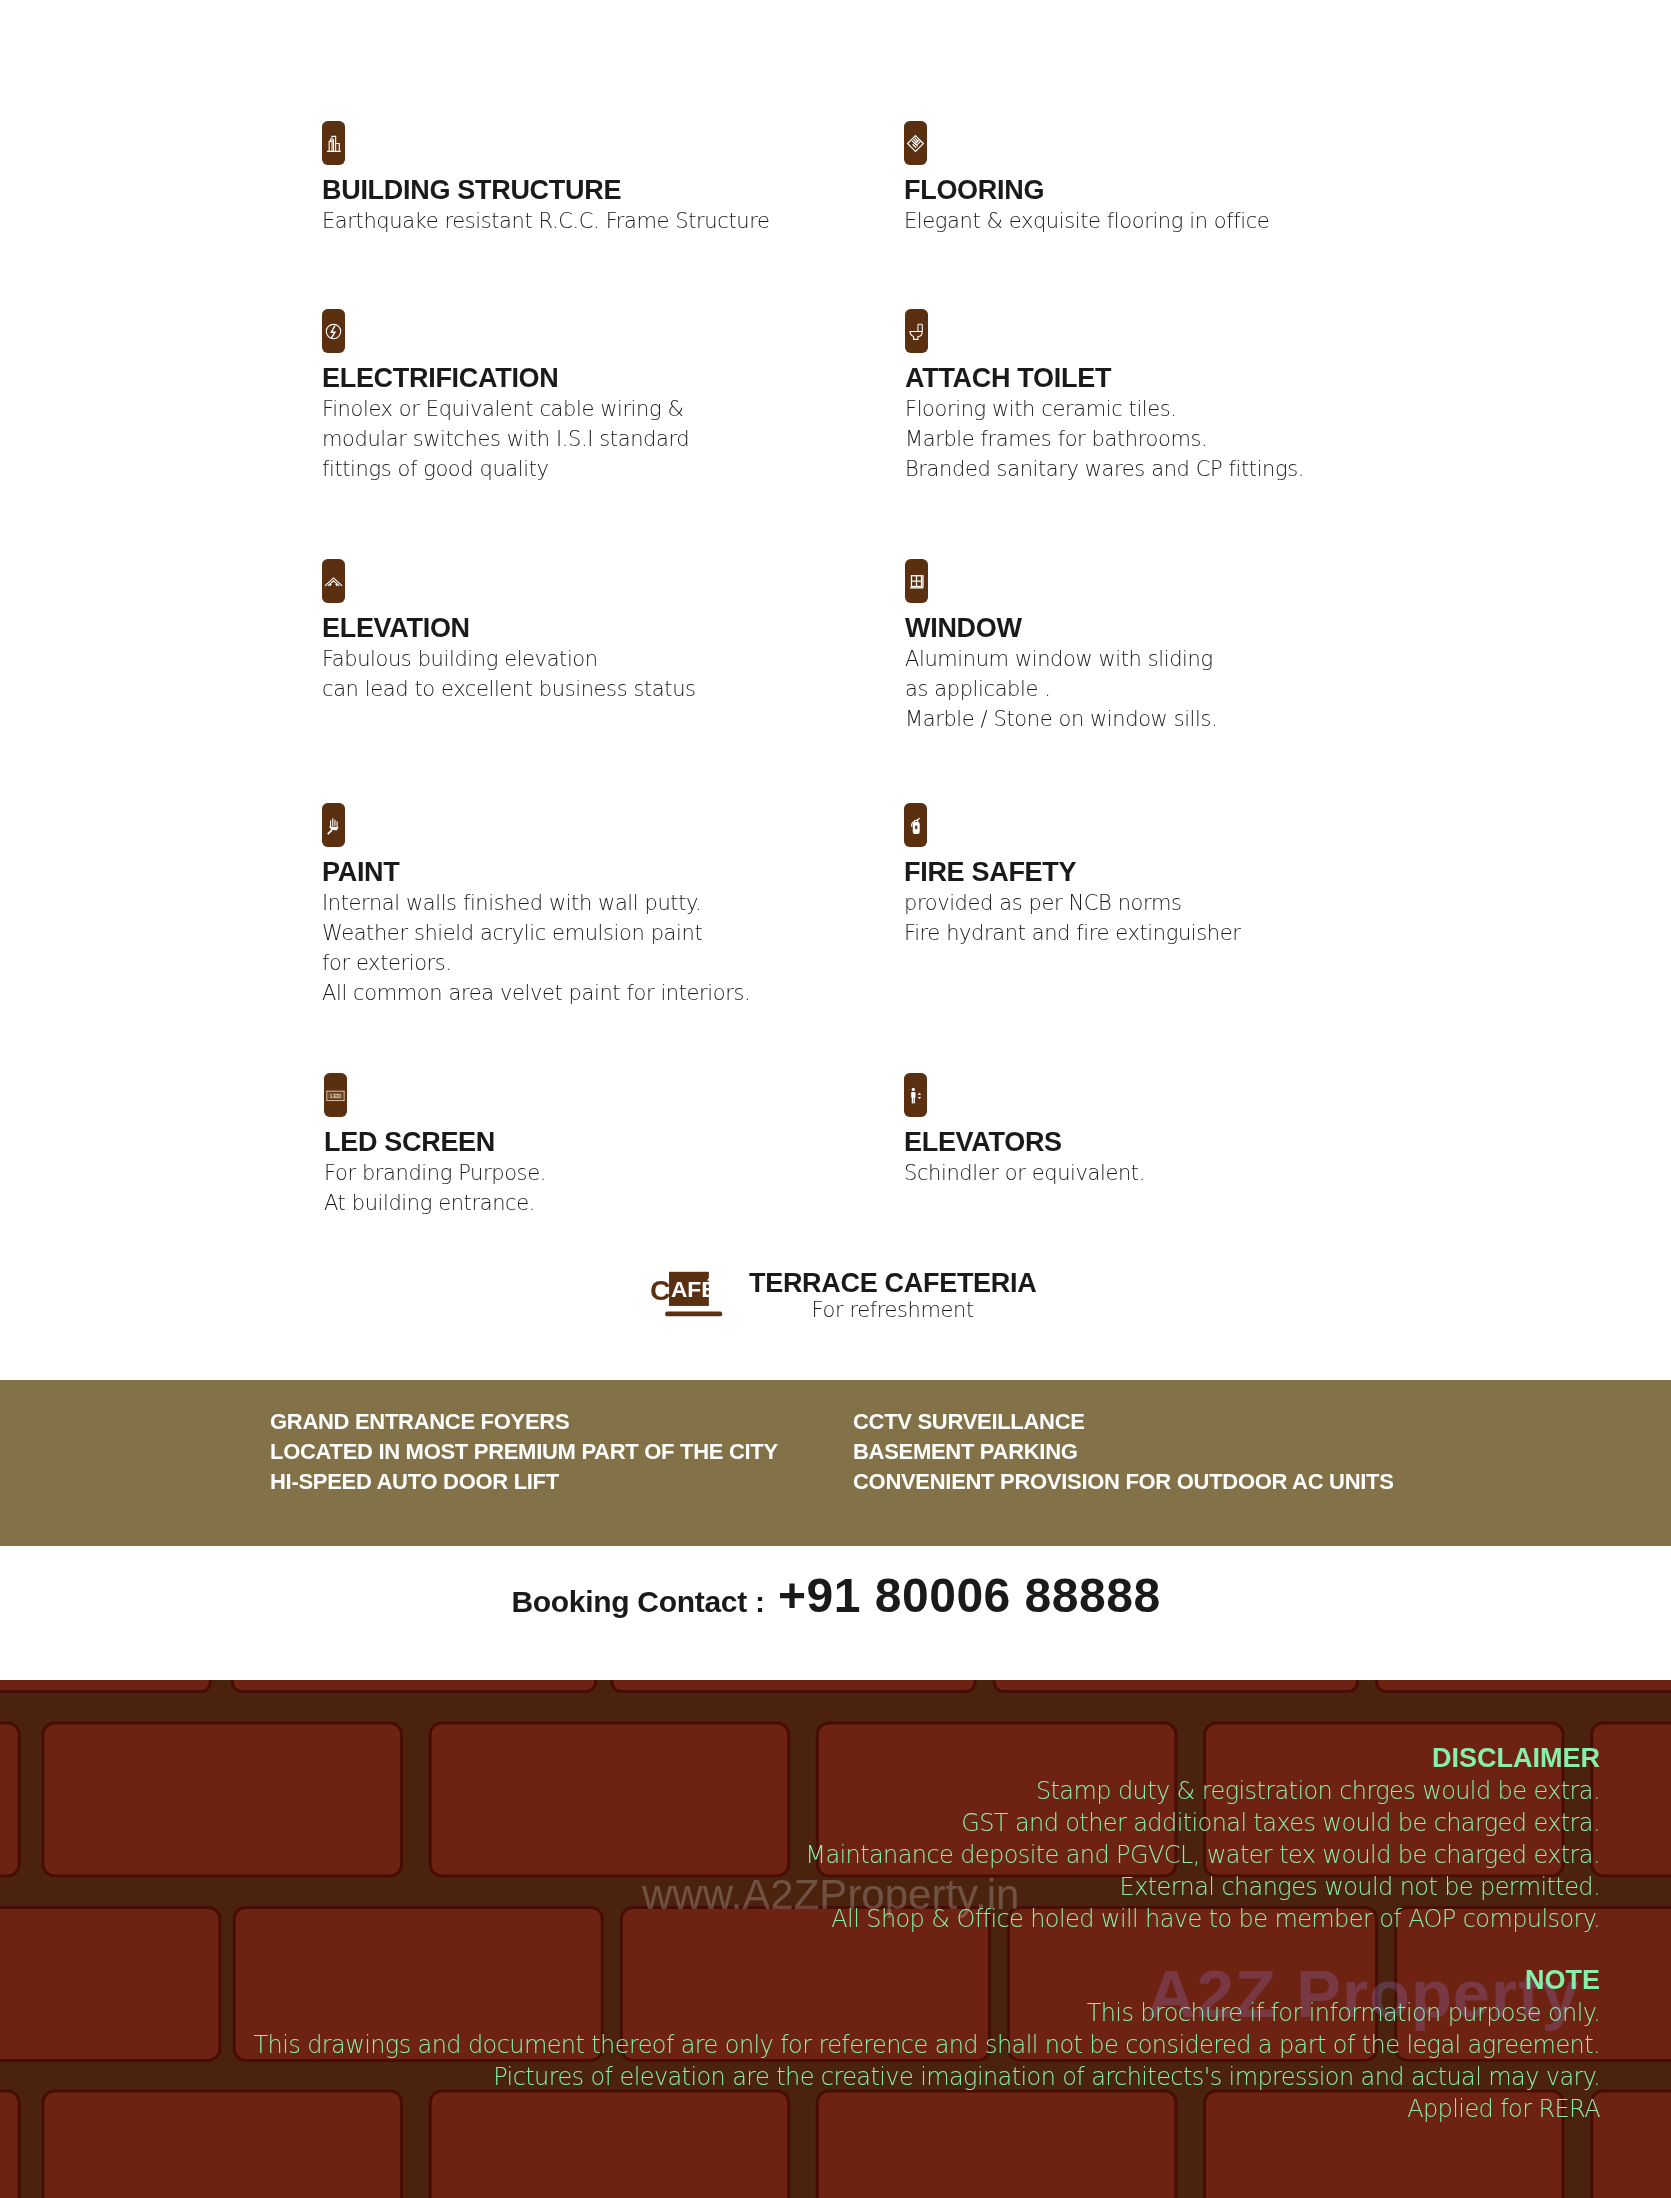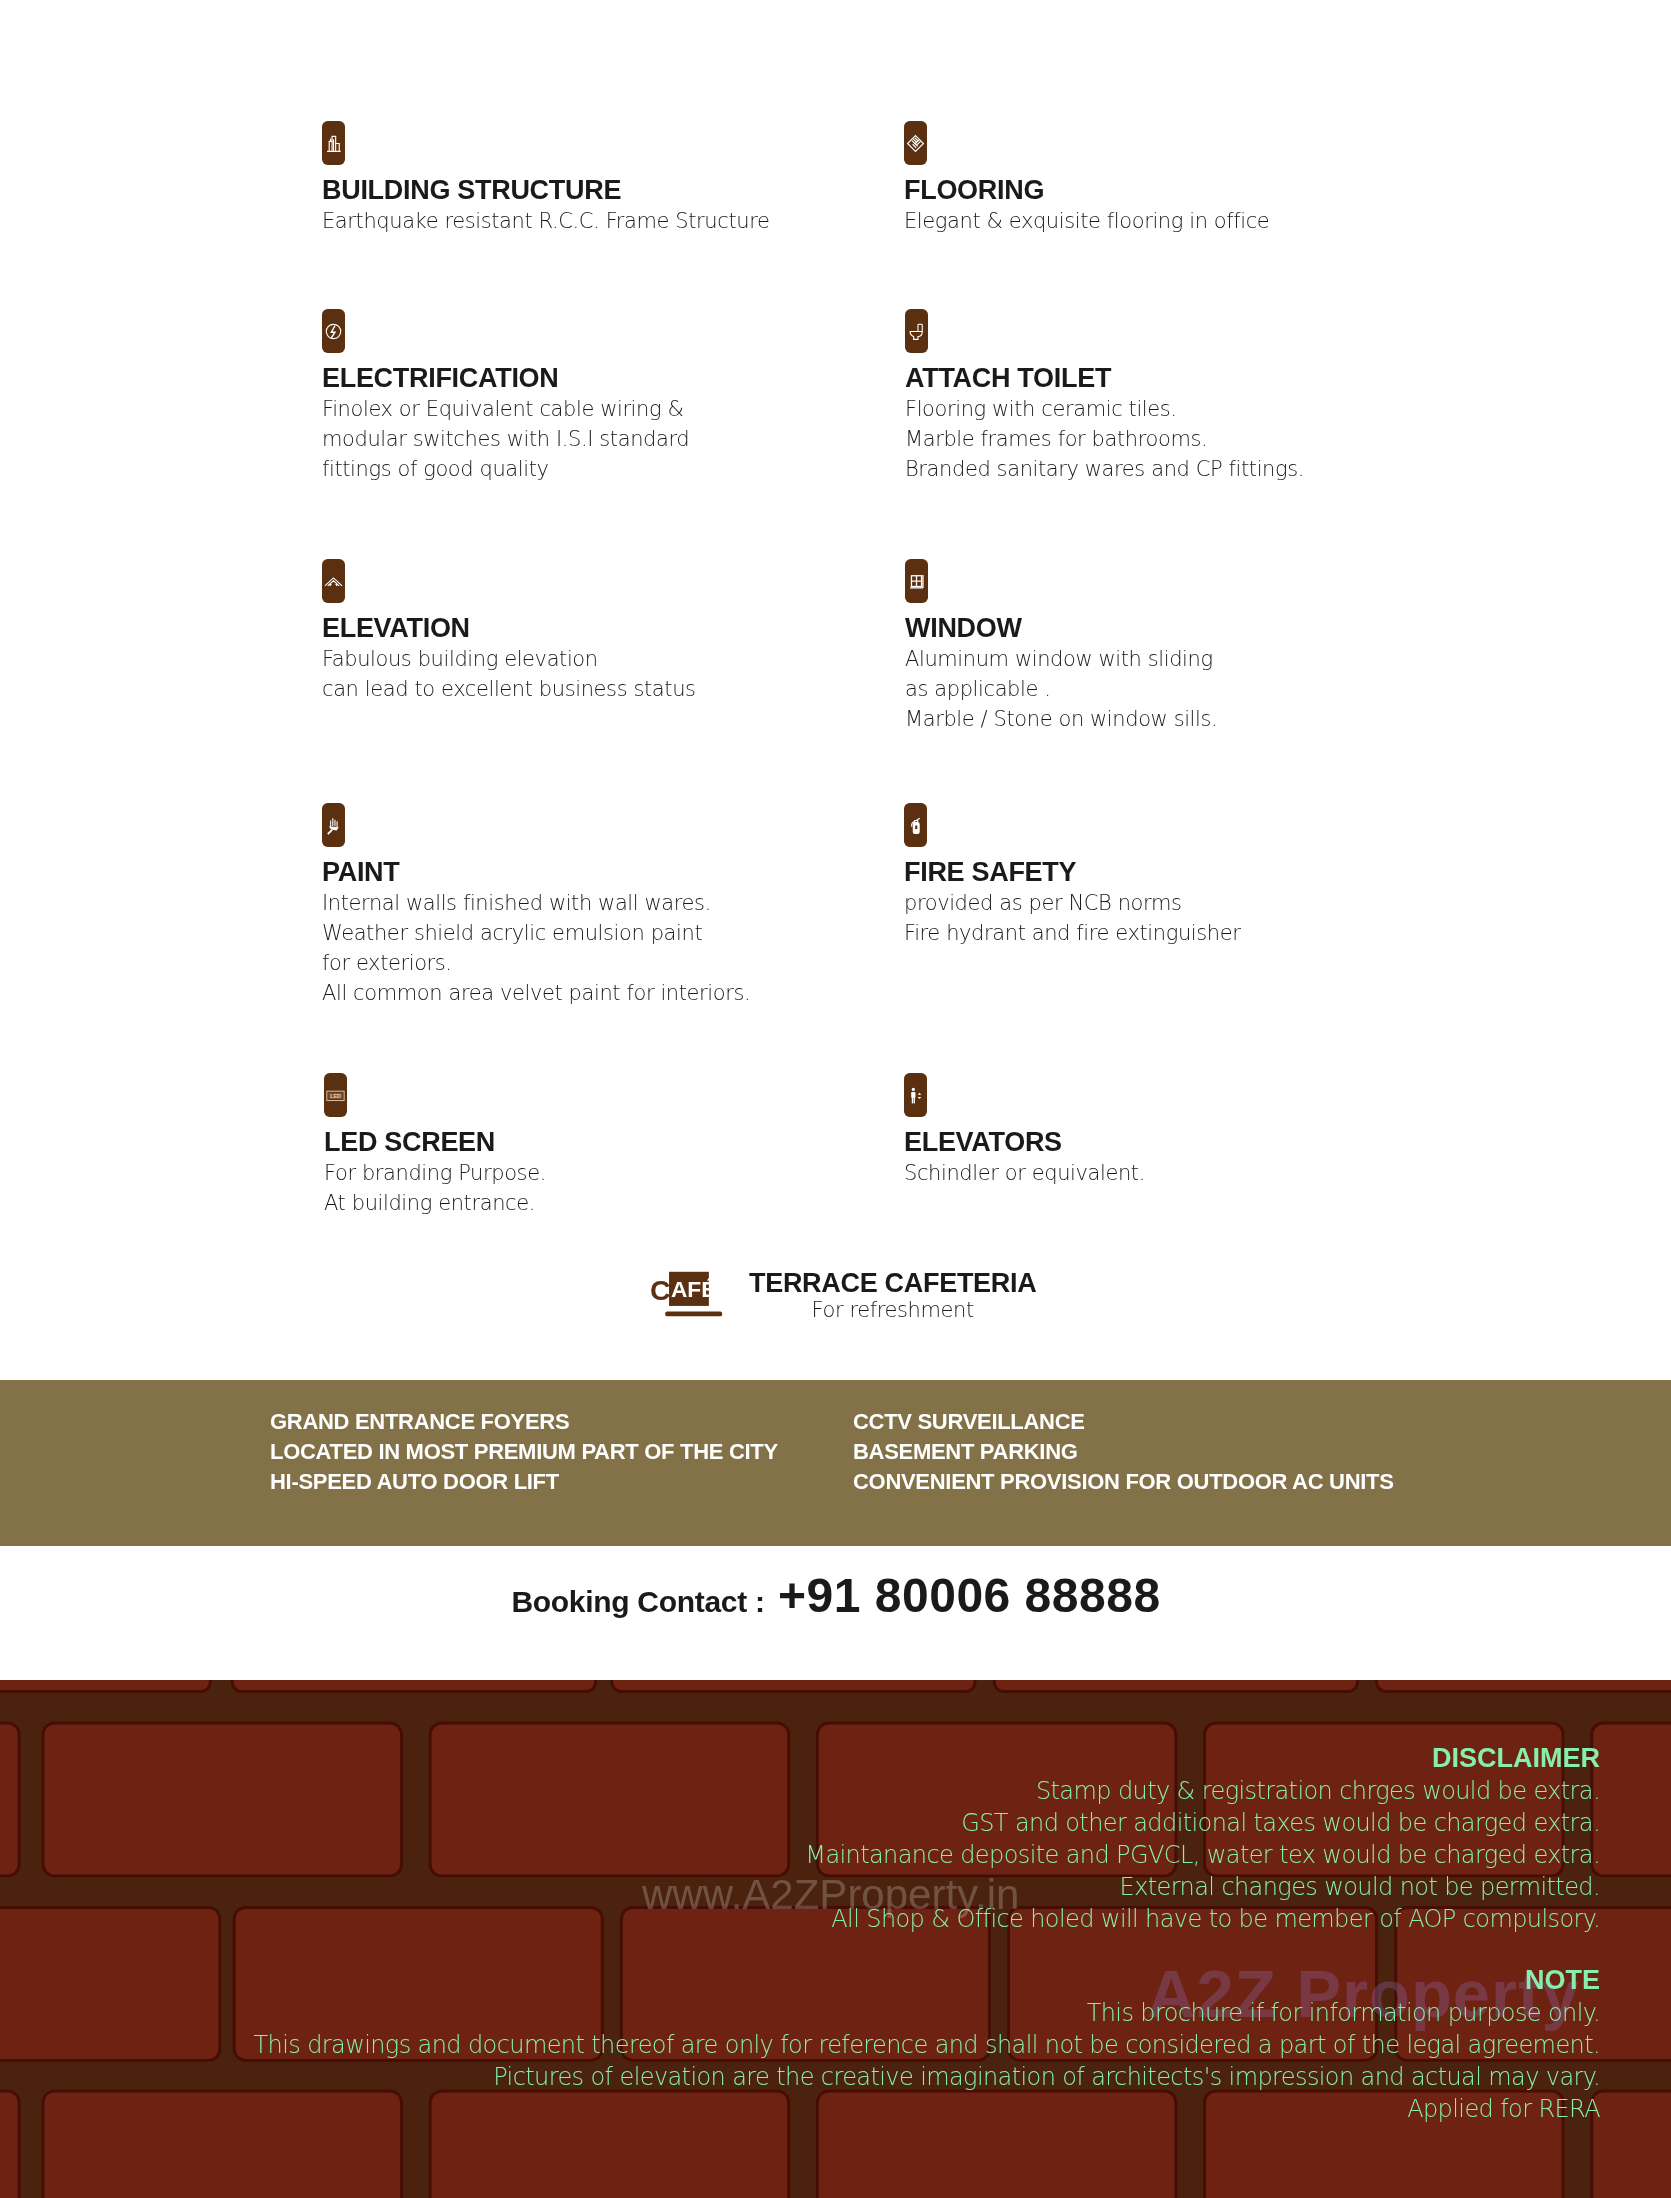--- a/index.html
+++ b/index.html
@@ -142,21 +142,21 @@
 <div class="feature" style="left:322px; top:803px;">
   <div class="tile">
     <svg viewBox="0 0 32 32" fill="none" stroke="#fff" stroke-width="1.5">
       <path d="M12 18 V9 M15 17 V6 M18 17 V8 M21 18 V10"></path>
       <path d="M11 18 L22 19 L20 22 L13 21 Z" fill="#fff"></path>
       <path d="M14 22 L8 28" stroke-width="2.5"></path>
     </svg>
   </div>
   <div class="title">PAINT</div>
   <div class="desc">
-    <span>Internal walls finished with wall wares.</span>
+    <span>Internal walls finished with wall putty.</span>
     <span>Weather shield acrylic emulsion paint</span>
     <span>for exteriors.</span>
     <span>All common area velvet paint for interiors.</span>
   </div>
 </div>
 
 <div class="feature" style="left:904px; top:803px;">
   <div class="tile">
     <svg viewBox="0 0 32 32" fill="none" stroke="#fff" stroke-width="1.6">
       <rect x="13" y="12" width="8" height="15" rx="2" fill="#fff"></rect>

